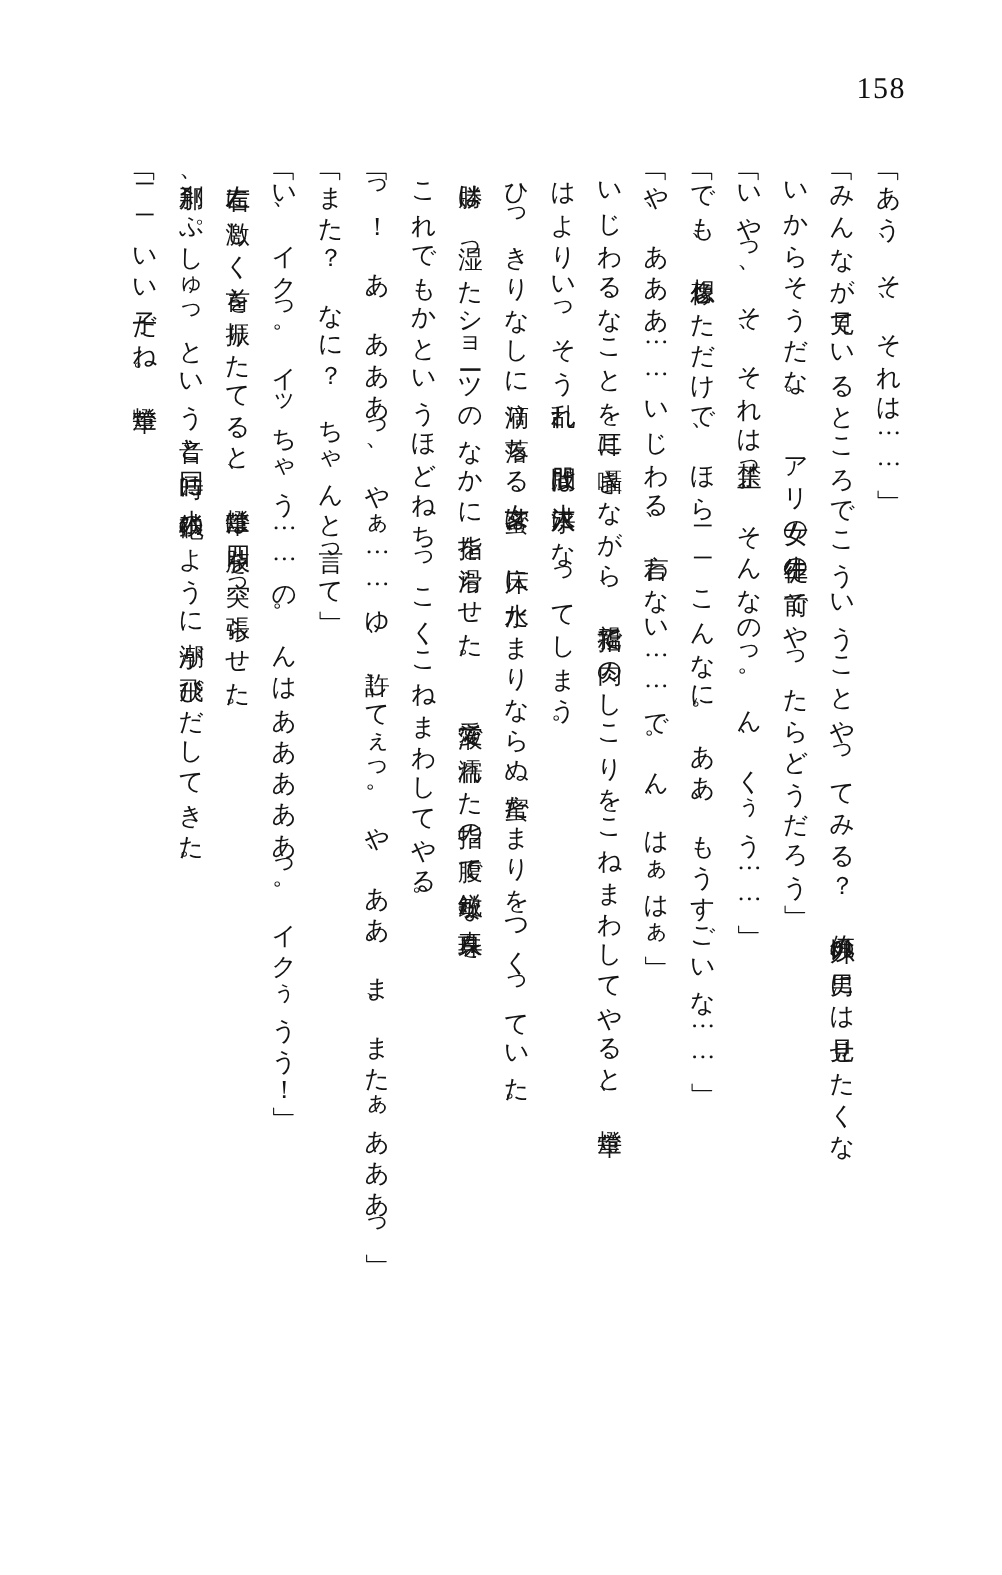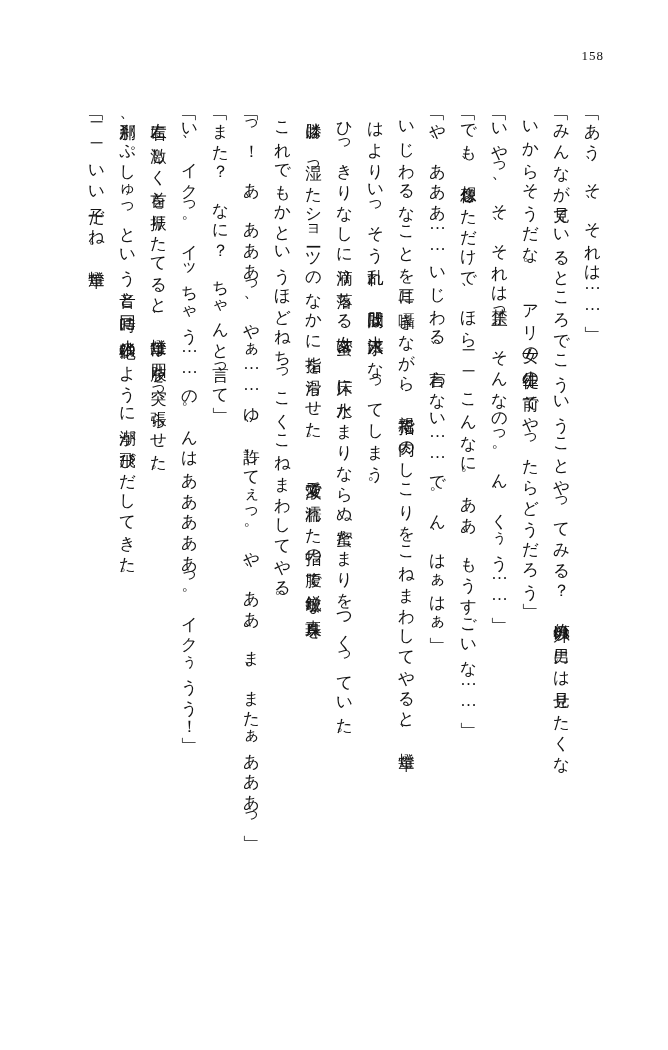--- a/index.html
+++ b/index.html
@@ -17,21 +17,21 @@
   .page {
     position: relative;
     width: 668px;
     height: 1050px;
     box-sizing: border-box;
   }
   .page-number {
     position: absolute;
     top: 48px;
     right: 64px;
-    font-size: 13px;
+    font-size: 20px;
     letter-spacing: 1px;
     color: #111111;
     font-family: "Liberation Serif", "DejaVu Serif", serif;
   }
   .text-block {
     position: absolute;
     top: 110px;
     right: 60px;
     left: 60px;
     height: 880px;

